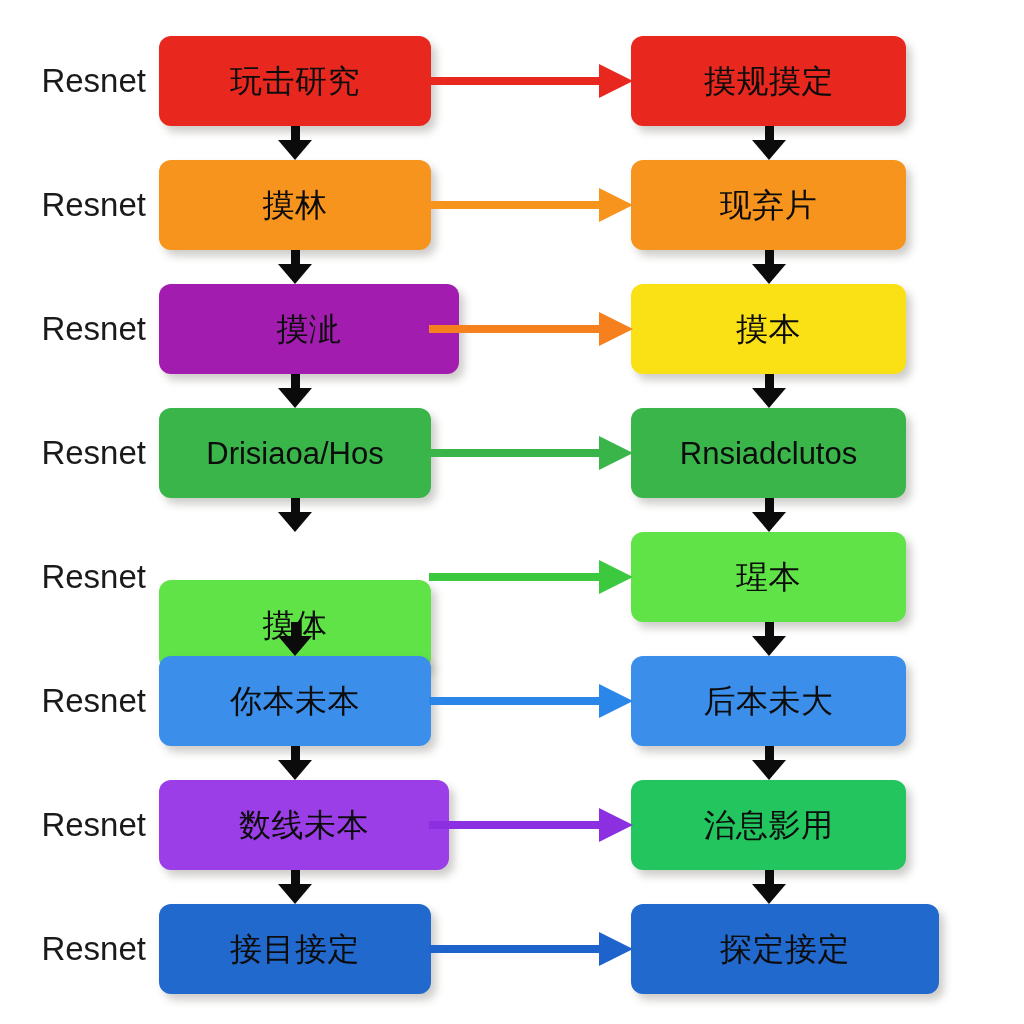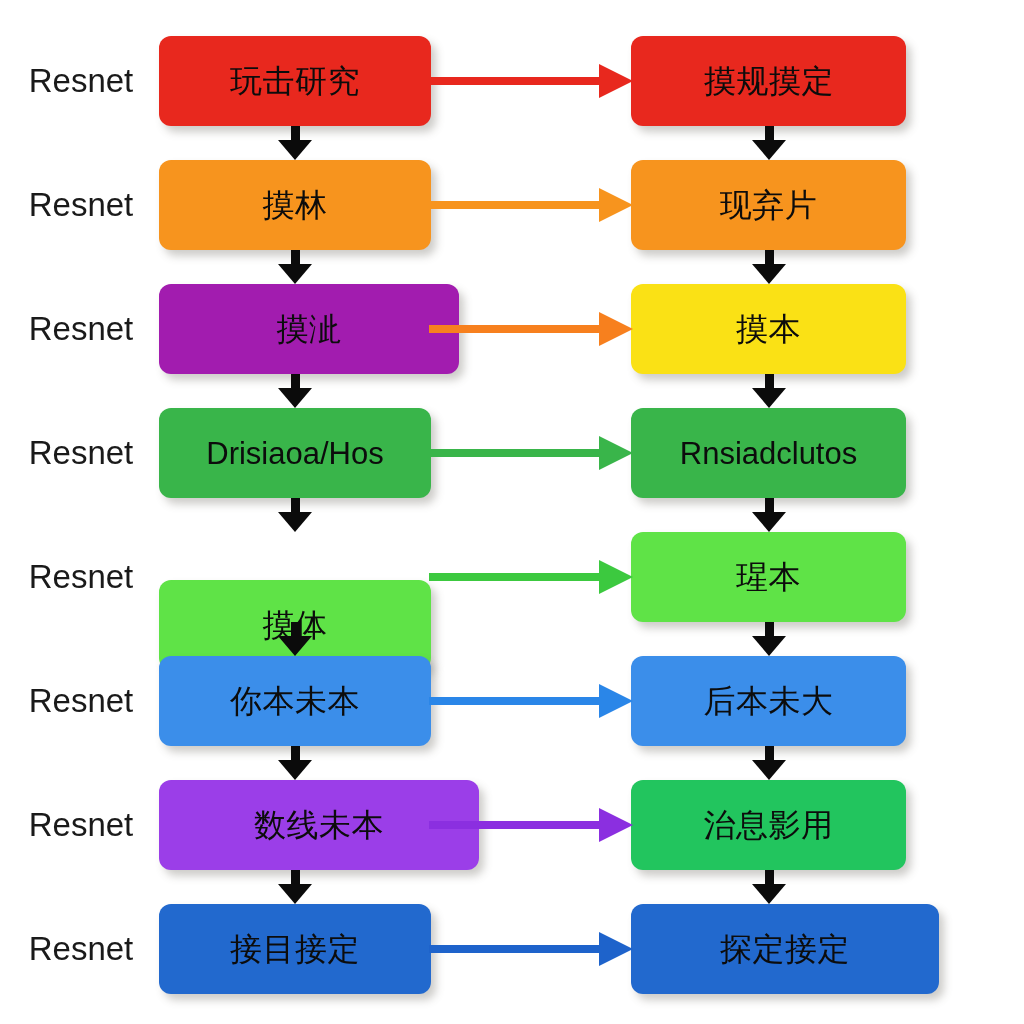--- a/index.html
+++ b/index.html
@@ -16,21 +16,21 @@
     height: 1024px;
     background: #ffffff;
     overflow: hidden;
   }
 
   
   .row-label {
     position: absolute;
     left: 16px;
     width: 130px;
-    text-align: center;
+    text-align: right;
     font-size: 33px;
     line-height: 1;
     color: #1a1a1a;
     font-family: "Liberation Sans", "DejaVu Sans", sans-serif;
     white-space: nowrap;
   }
 
   
   .node {
     position: absolute;
@@ -210,21 +210,21 @@
     </div>
     <div class="v-arrow" style="left: 278px; top: 746px; height: 34px;">
       <div class="shaft" style="height: 16px;"></div>
       <div class="head" style="top: 14px;"></div>
     </div>
     <div class="v-arrow" style="left: 751.5px; top: 746px; height: 34px;">
       <div class="shaft" style="height: 16px;"></div>
       <div class="head" style="top: 14px;"></div>
     </div>
     <div class="row-label" style="top: 808px;">Resnet</div>
-    <div class="node" style="left: 159px; top: 780px; width: 320px; height: 90px; background: rgb(155, 62, 232);">
+    <div class="node" style="left: 159px; top: 780px; width: 290px; height: 90px; background: rgb(155, 62, 232);">
       <span class="node-label">数线未本</span>
     </div>
     <div class="node" style="left: 631px; top: 780px; width: 275px; height: 90px; background: #22c55e;">
       <span class="node-label">治息影用</span>
     </div>
     <div class="h-arrow" style="left: 429px; top: 808px; width: 204px;">
       <div class="shaft" style="width: 174px; background: rgb(139, 47, 224);"></div>
       <div class="head" style="left: 170px; border-left: 34px solid rgb(139, 47, 224);"></div>
     </div>
     <div class="v-arrow" style="left: 278px; top: 870px; height: 34px;">

